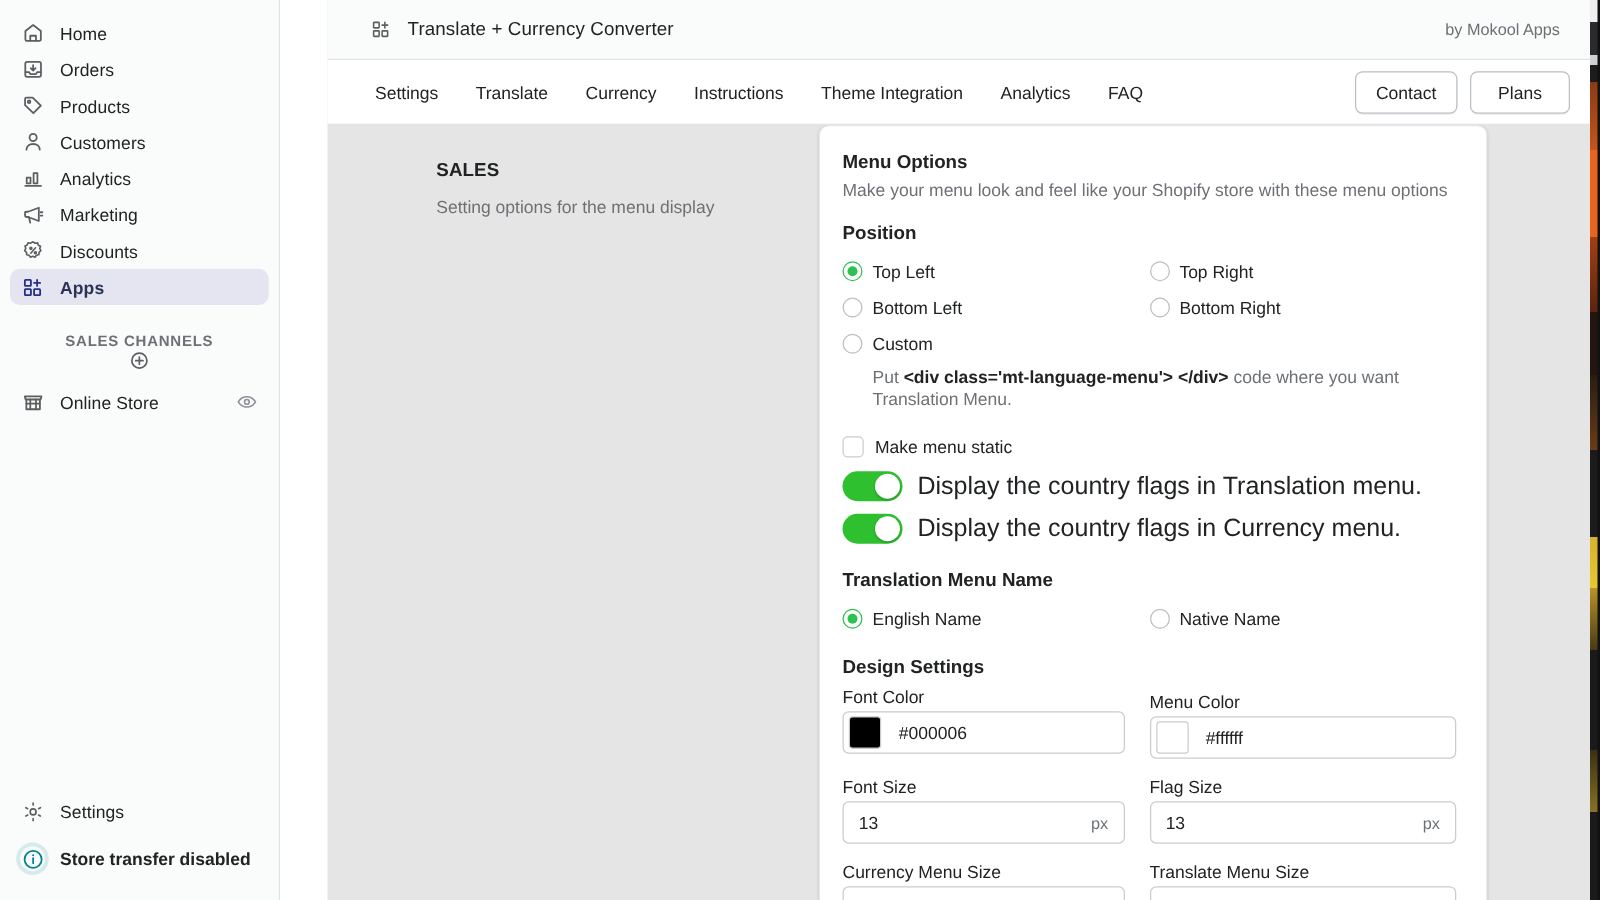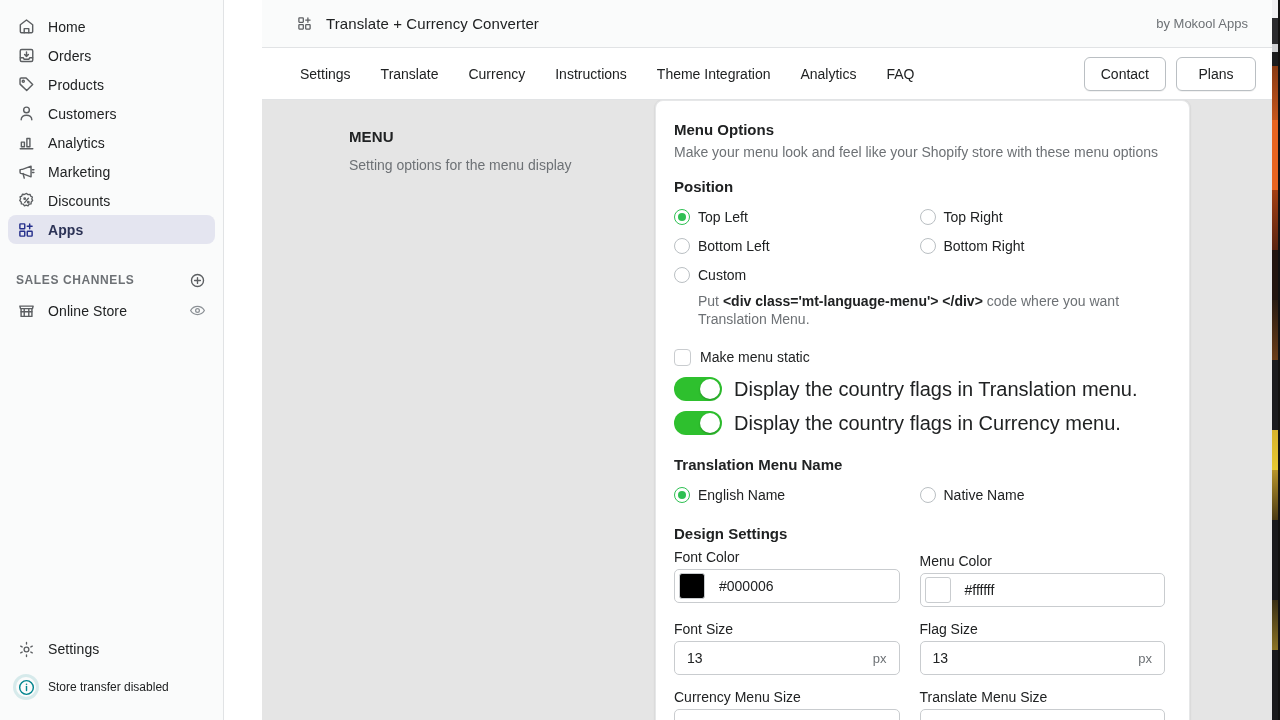--- a/index.html
+++ b/index.html
@@ -39,21 +39,21 @@
     color: #5c5f62; flex: 0 0 20px;
   }
   .nav-item .lbl { font-size: 14px; line-height: 20px; letter-spacing: 0.1px; }
   .nav-item.selected { background: #e4e5f0; }
   .nav-item.selected .ico { color: #26308c; }
   .nav-item.selected .lbl { color: #2c3356; font-weight: 600; }
   .nav-spacer { height: 16px; }
 
   .section-head {
     display: flex; align-items: center;
-    height: 28px; margin: 6px 8px 2px 8px; padding: 0 8px;
+    height: 28px; margin: 6px 8px 13px 8px; padding: 0 8px; flex-direction: column;
   }
   .section-head .sh-text {
     font-size: 12px; font-weight: 600; letter-spacing: 0.6px;
     color: #6d7175; text-transform: uppercase; flex: 1;
   }
   .round-icon-btn {
     width: 20px; height: 20px; display: flex; align-items: center; justify-content: center;
     color: #5c5f62; cursor: pointer; border-radius: 4px;
   }
   .nav-item .trail { margin-left: auto; width: 20px; height: 20px;
@@ -66,21 +66,21 @@
     height: 38px; margin: 2px 8px 6px 8px; padding: 0 8px;
     border-radius: 8px; cursor: pointer;
   }
   .status-row .ico {
     width: 20px; height: 20px; margin-right: 12px; flex: 0 0 20px;
     display:flex; align-items:center; justify-content:center;
     color: #00848e;
     border-radius: 50%;
     box-shadow: 0 0 0 3px rgba(0,132,142,0.14);
   }
-  .status-row .lbl { font-size: 12px; font-weight: 400; color: #202223; }
+  .status-row .lbl { font-size: 14px; font-weight: 700; color: #202223; }
 
   
   .main {
     flex: 1 1 auto; height: 720px;
     background: #e5e5e5;
     display: flex; flex-direction: column;
     position: relative;
     min-width: 0;
   }
   .app-bar {
@@ -416,21 +416,21 @@
       <div class="tab-actions">
         <div class="btn">Contact</div>
         <div class="btn">Plans</div>
       </div>
     </div>
 
     <div class="content">
       <div class="content-inner">
 
         <div class="col-left">
-          <div class="sec-title">MENU</div>
+          <div class="sec-title">SALES</div>
           <div class="sec-sub">Setting options for the menu display</div>
         </div>
 
         <div class="card">
 
           <div class="h-block-title">Menu Options</div>
           <div class="h-block-sub">Make your menu look and feel like your Shopify store with these menu options</div>
 
           <div class="grp-title">Position</div>
 

